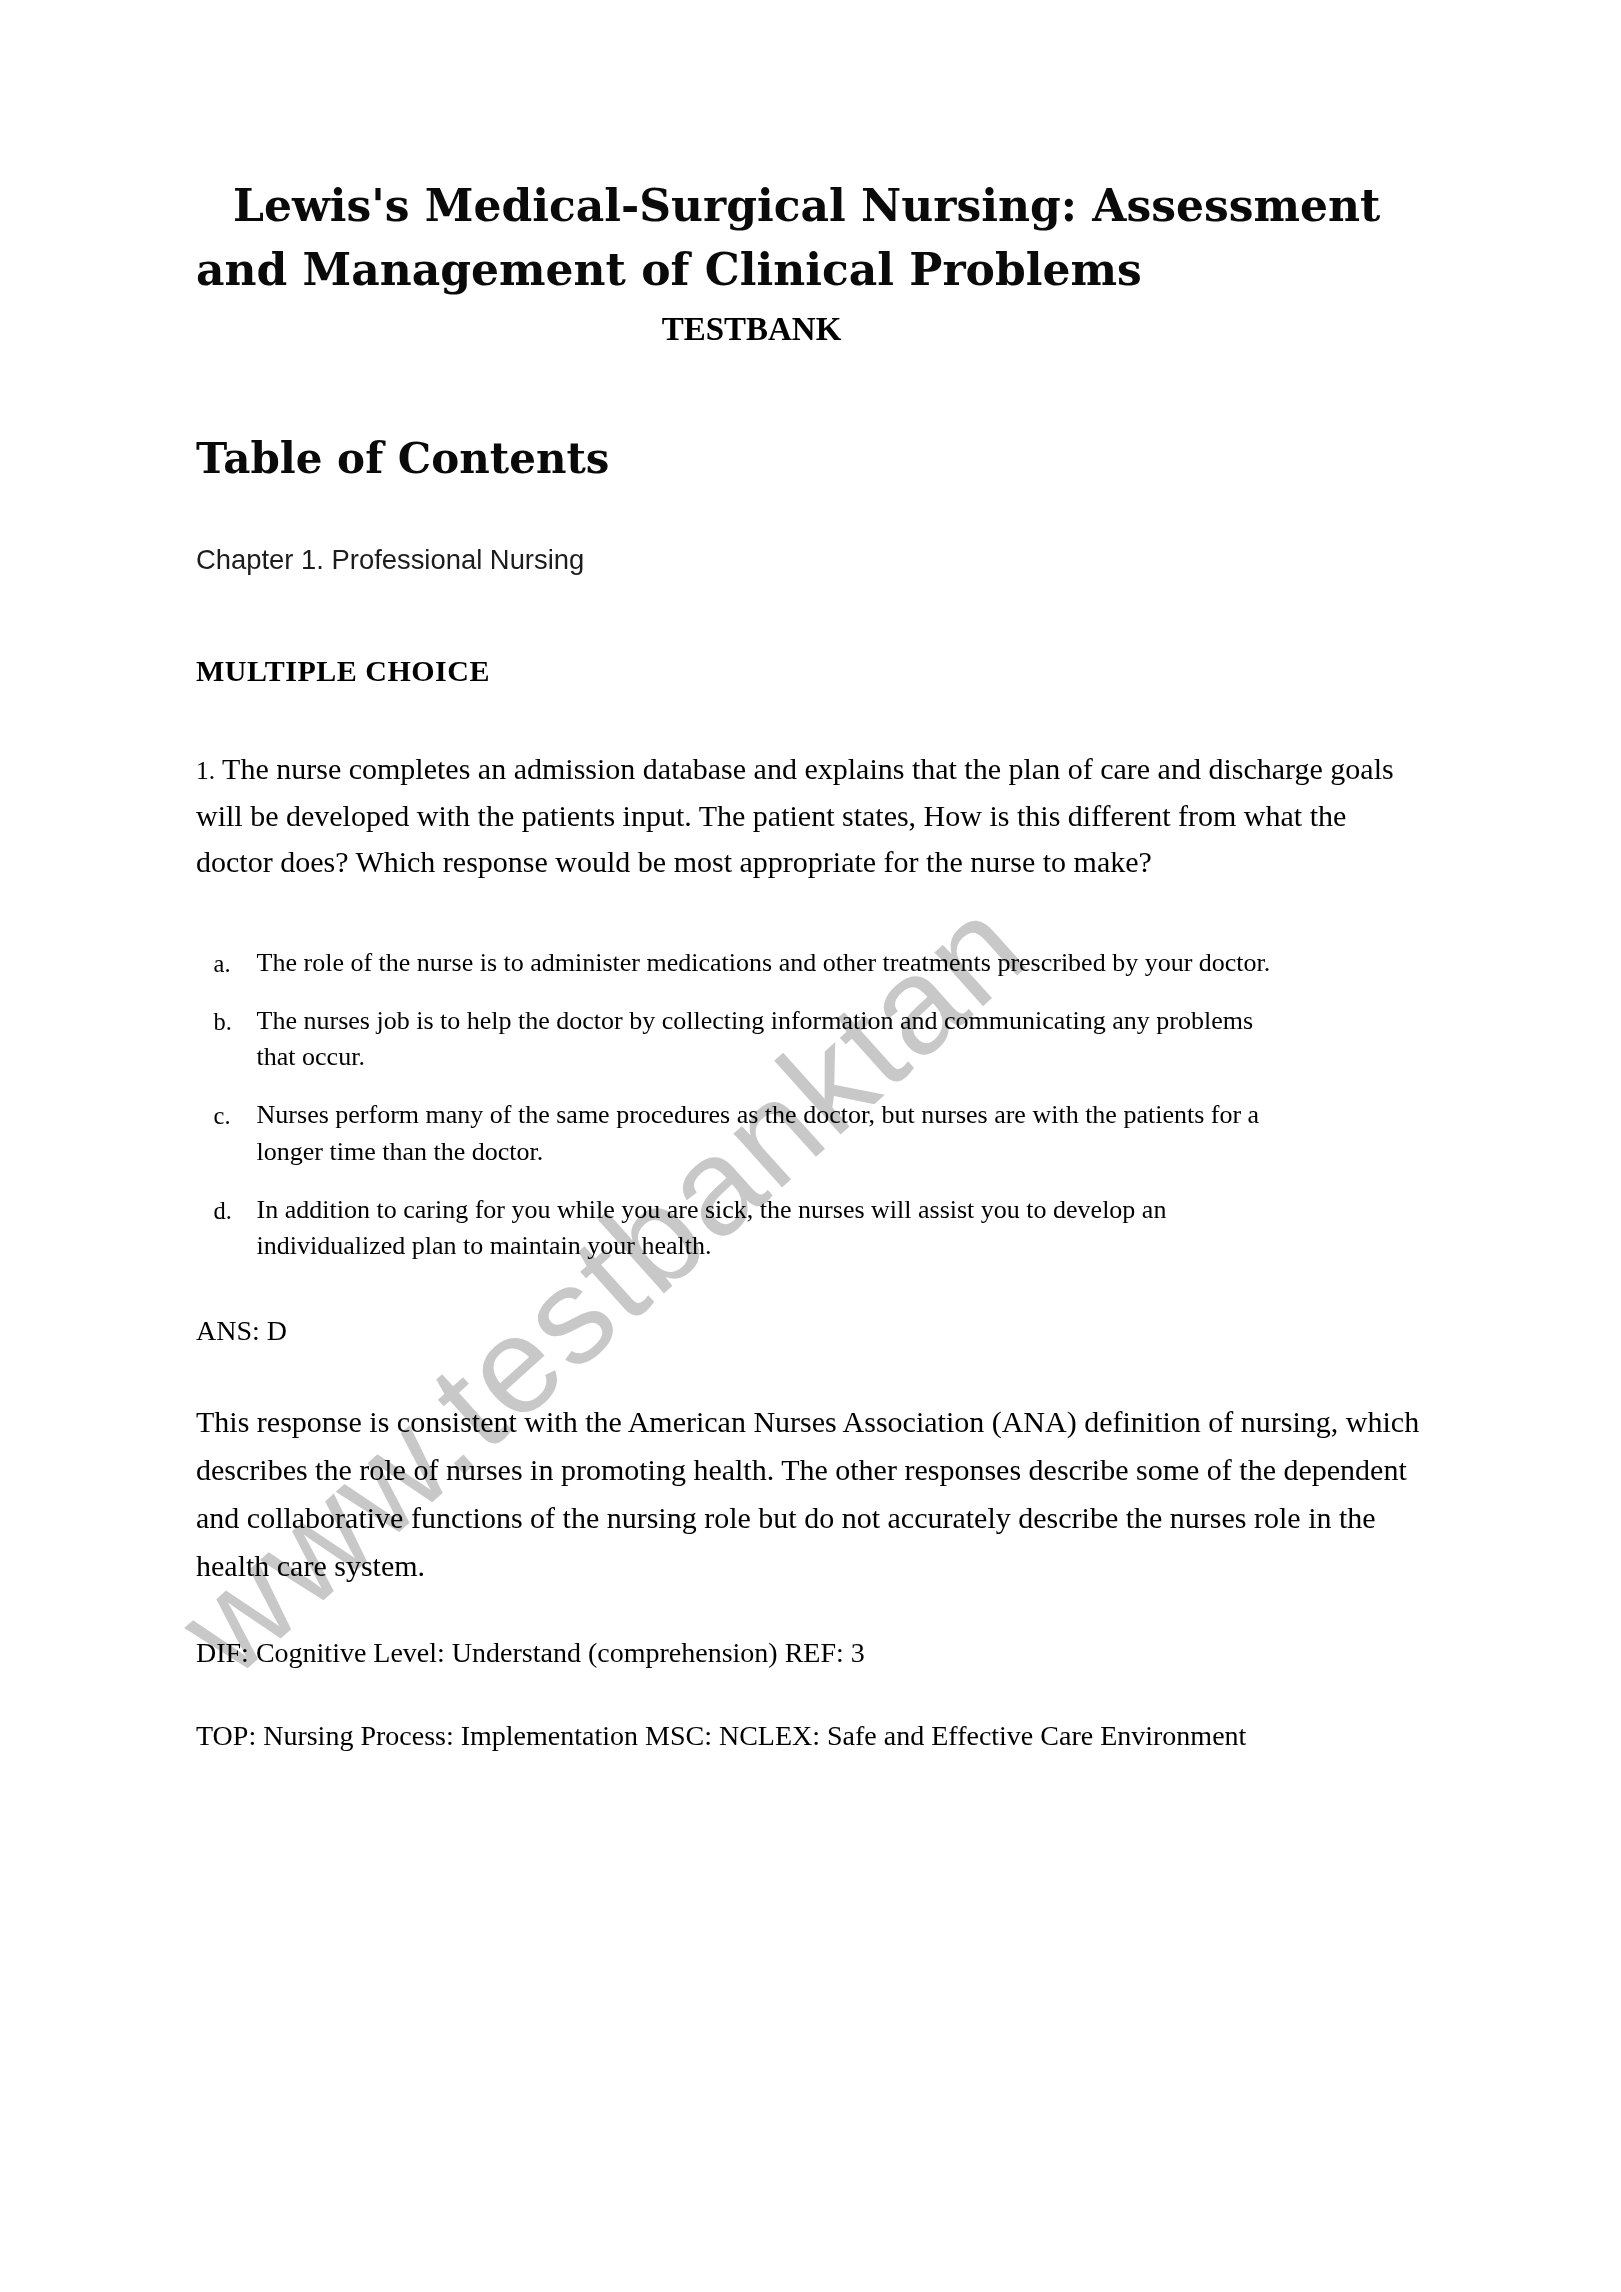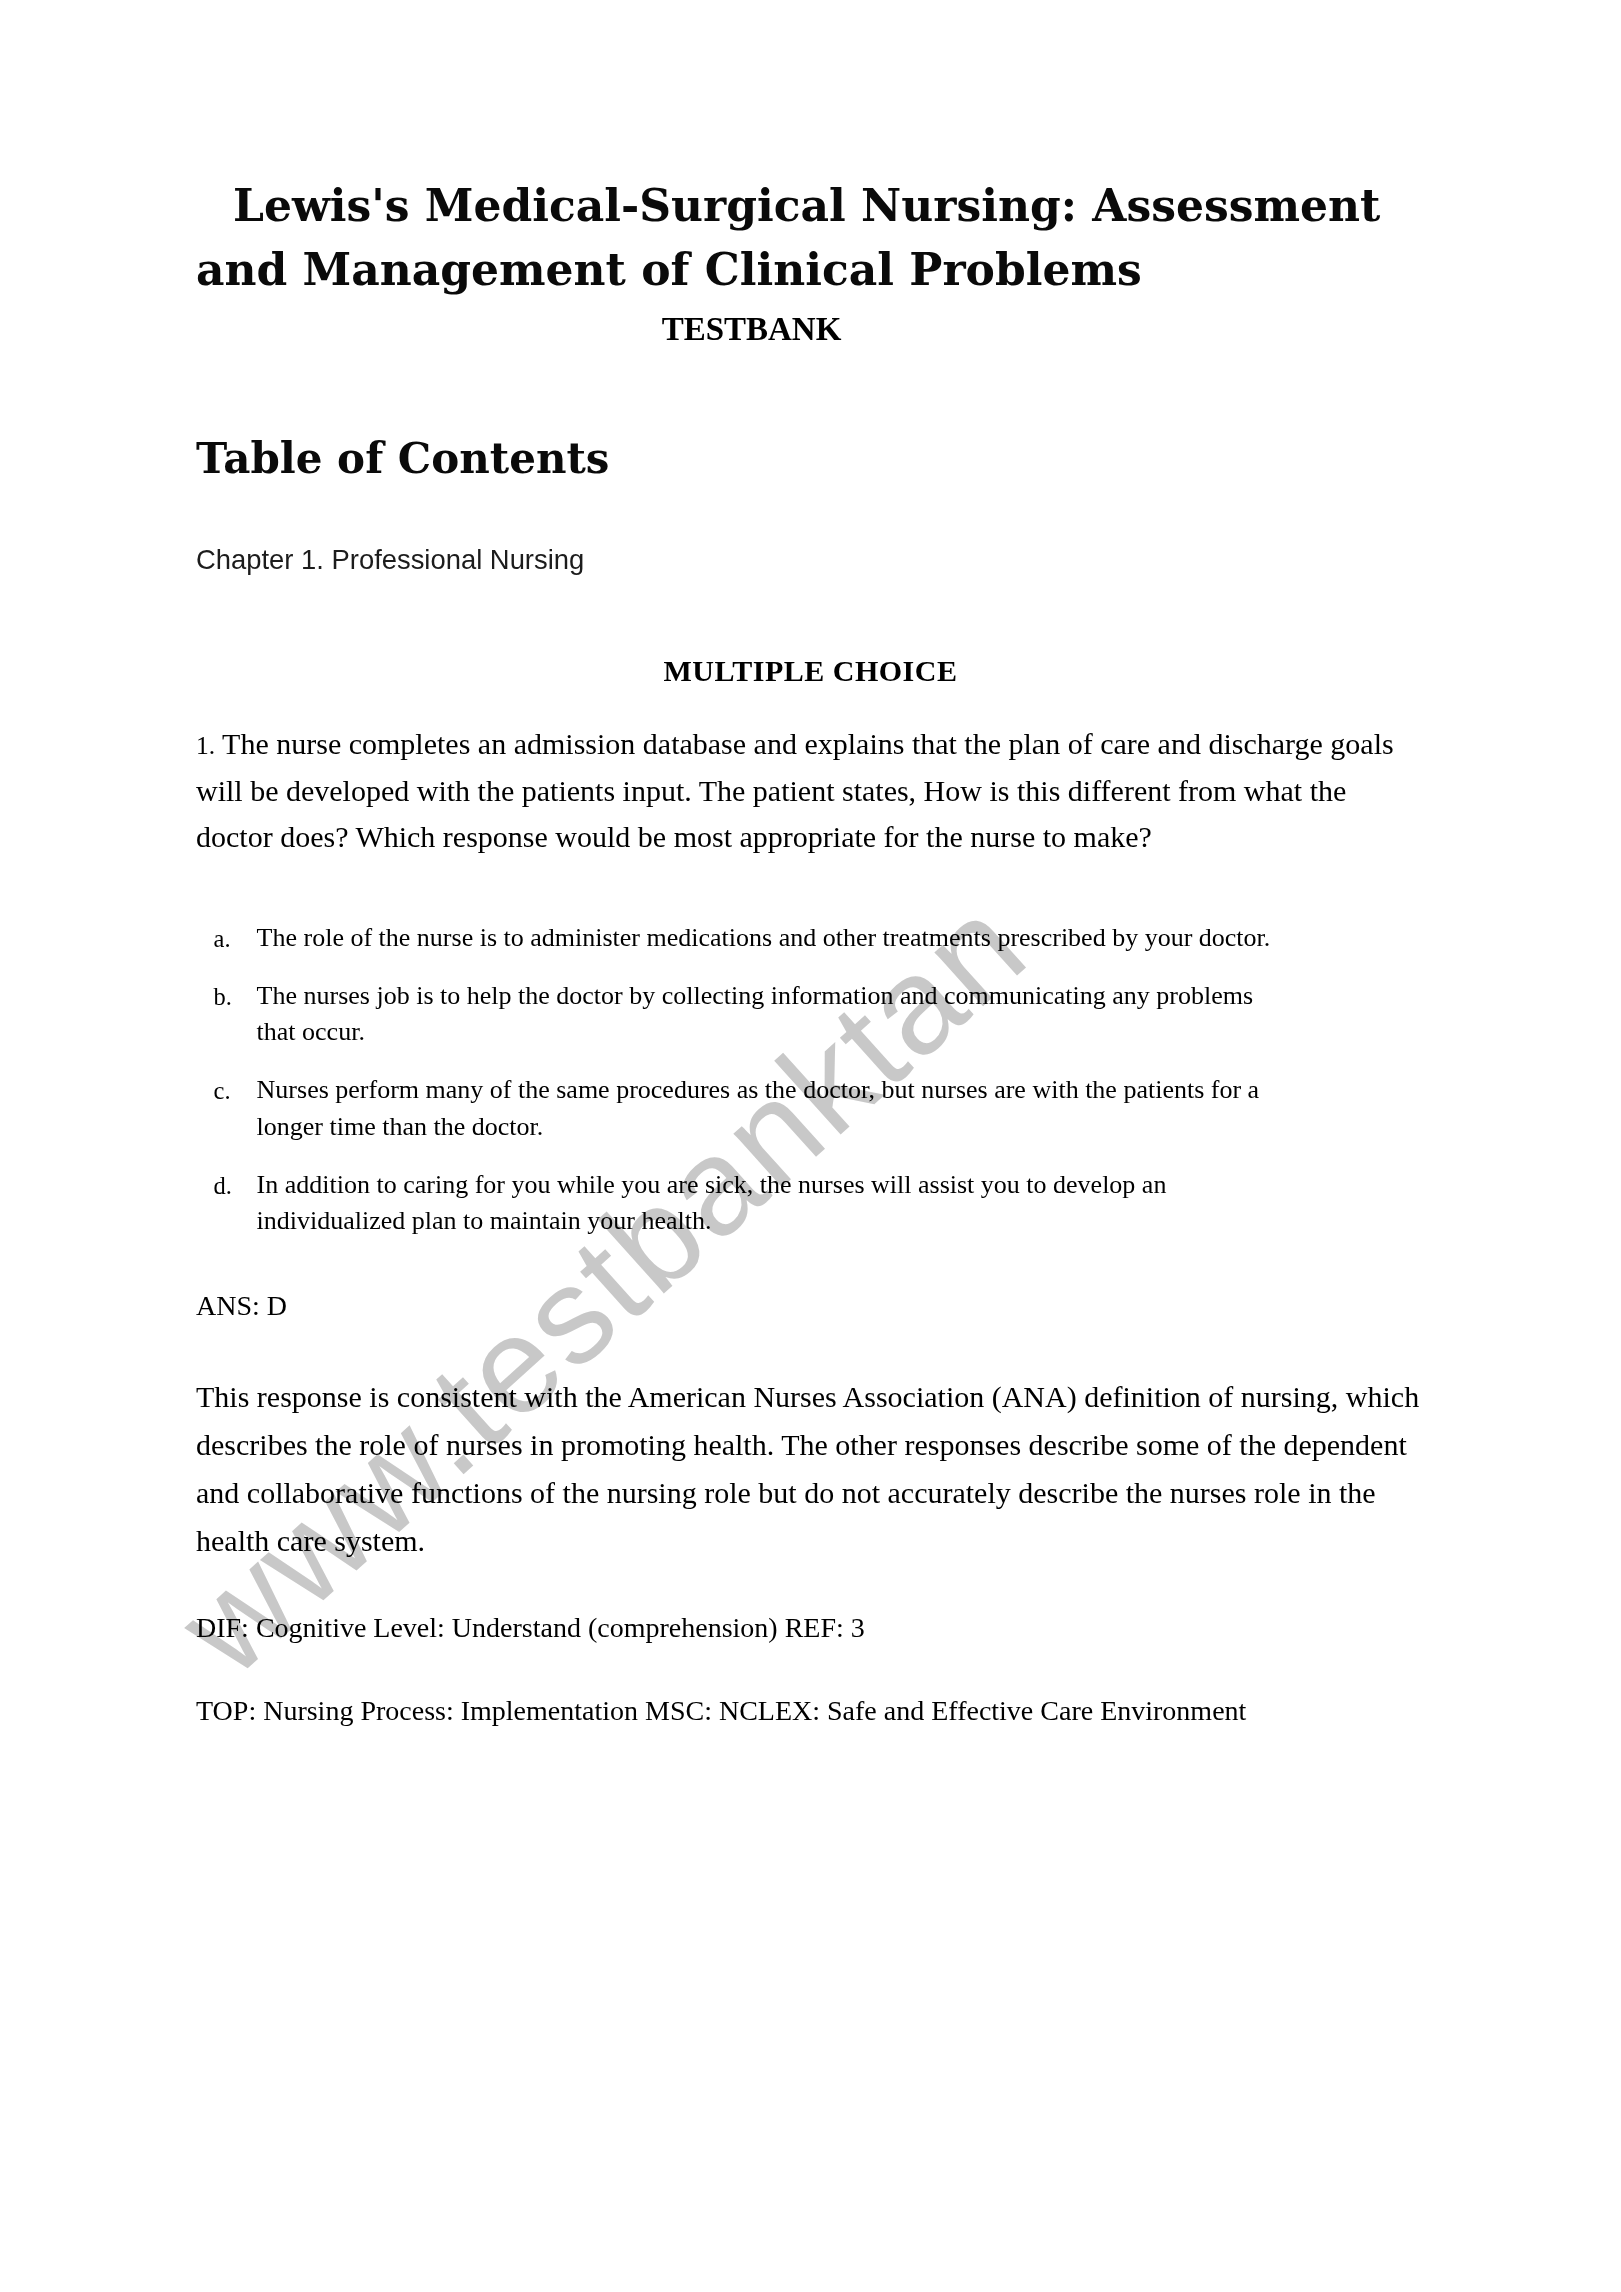--- a/index.html
+++ b/index.html
@@ -72,22 +72,21 @@
     font-family: "Liberation Sans", sans-serif;
     font-size: 27.4px;
     color: #1c1c1c;
     margin-bottom: 78px;
   }
   .mc-heading {
     font-family: "Liberation Serif", serif;
     font-weight: bold;
     font-size: 30px;
     letter-spacing: 0.5px;
-    margin-bottom: 33px;
-    text-align: center;
+    margin-bottom: 58px;
   }
   .question {
     font-size: 30px;
     line-height: 1.55;
     margin-bottom: 59px;
   }
   .question .q-number {
     font-size: 25.5px;
   }
   .options {

